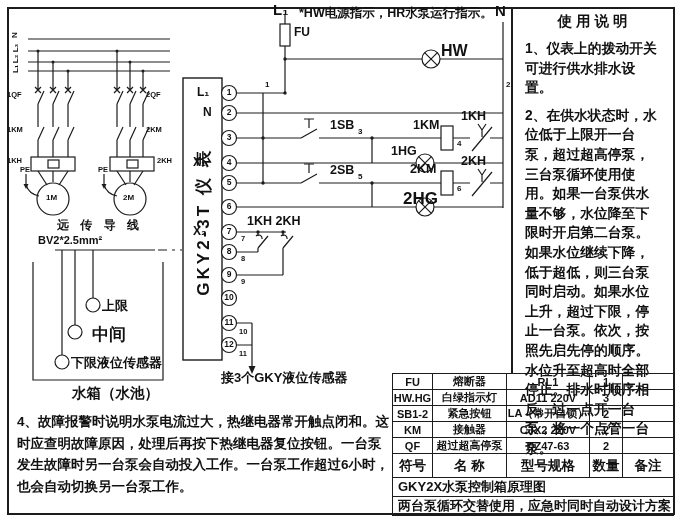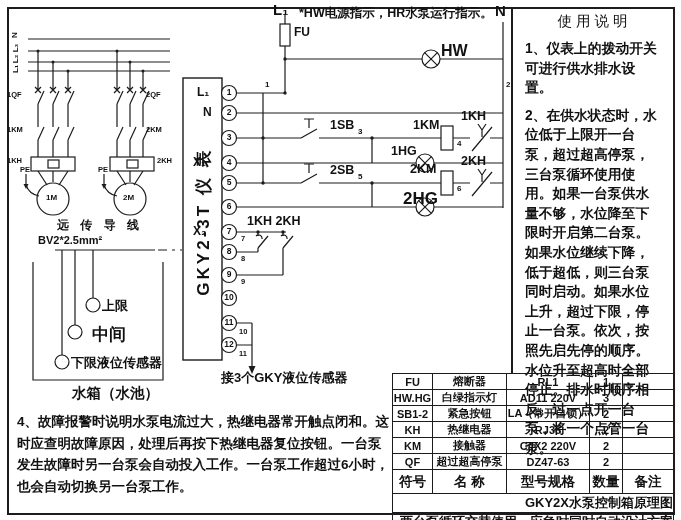--- a/index.html
+++ b/index.html
@@ -2,28 +2,28 @@
 <html><head>
 <meta charset="utf-8">
 <style>
   html,body{margin:0;padding:0;background:#fff;}
   body{width:681px;height:520px;position:relative;overflow:hidden;
        font-family:"Liberation Sans","DejaVu Sans",sans-serif;color:#111;}
   .frame{position:absolute;left:7px;top:7px;width:664px;height:504px;border:2px solid #1c1c1c;}
   .lbl{position:absolute;font-weight:700;color:#111;white-space:nowrap;line-height:1;}
   .rot{transform:rotate(-90deg);transform-origin:center;}
   .panel{position:absolute;left:511px;top:9px;width:161px;height:364px;border-left:2px solid #1c1c1c;box-sizing:border-box;}
-  .panel .title{text-align:center;font-weight:400;font-size:14.5px;margin:3px 0 2px 0;}
+  .panel .title{text-align:center;font-weight:700;font-size:14.5px;margin:3px 0 2px 0;}
   .panel p{margin:8px;padding:0 3px 0 4px;font-weight:700;font-size:13.8px;line-height:19.6px;}
   .note4{position:absolute;left:17px;top:411px;width:374px;font-weight:700;font-size:13.5px;line-height:21.5px;}
   table.bom{position:absolute;left:392px;top:373px;width:281px;border-collapse:collapse;table-layout:fixed;}
   table.bom td{border:1.2px solid #1c1c1c;font-weight:700;font-size:11px;text-align:center;
                padding:0;overflow:hidden;white-space:nowrap;height:12px;}
   table.bom tr.hdr td{font-size:13.5px;height:23px;}
-  table.bom tr.ftr td{font-size:13px;text-align:right;padding-left:5px;height:15px;}
+  table.bom tr.ftr td{font-size:13px;text-align:left;padding-left:5px;height:15px;}
 </style>
 </head>
 <body>
 
 <div class="frame"></div>
 
 <svg width="681" height="520" viewBox="0 0 681 520" style="position:absolute;left:0;top:0">
   <g stroke="#1c1c1c" stroke-width="1.2" fill="none">
 
     <path d="M28 39H170 M28 51H170 M28 62H170 M28 71H170"></path>
@@ -239,27 +239,20 @@
     <td></td>
   </tr>
   <tr>
     <td>SB1-2</td>
     <td>紧急按钮</td>
     <td>LA（常开自锁）</td>
     <td>2</td>
     <td></td>
   </tr>
   <tr>
-    <td>KH</td>
-    <td>热继电器</td>
-    <td>RJ36</td>
-    <td>2</td>
-    <td></td>
-  </tr>
-  <tr>
     <td>KM</td>
     <td>接触器</td>
     <td>CJX2  220V</td>
     <td>2</td>
     <td></td>
   </tr>
   <tr>
     <td>QF</td>
     <td>超过超高停泵</td>
     <td>DZ47-63</td>

